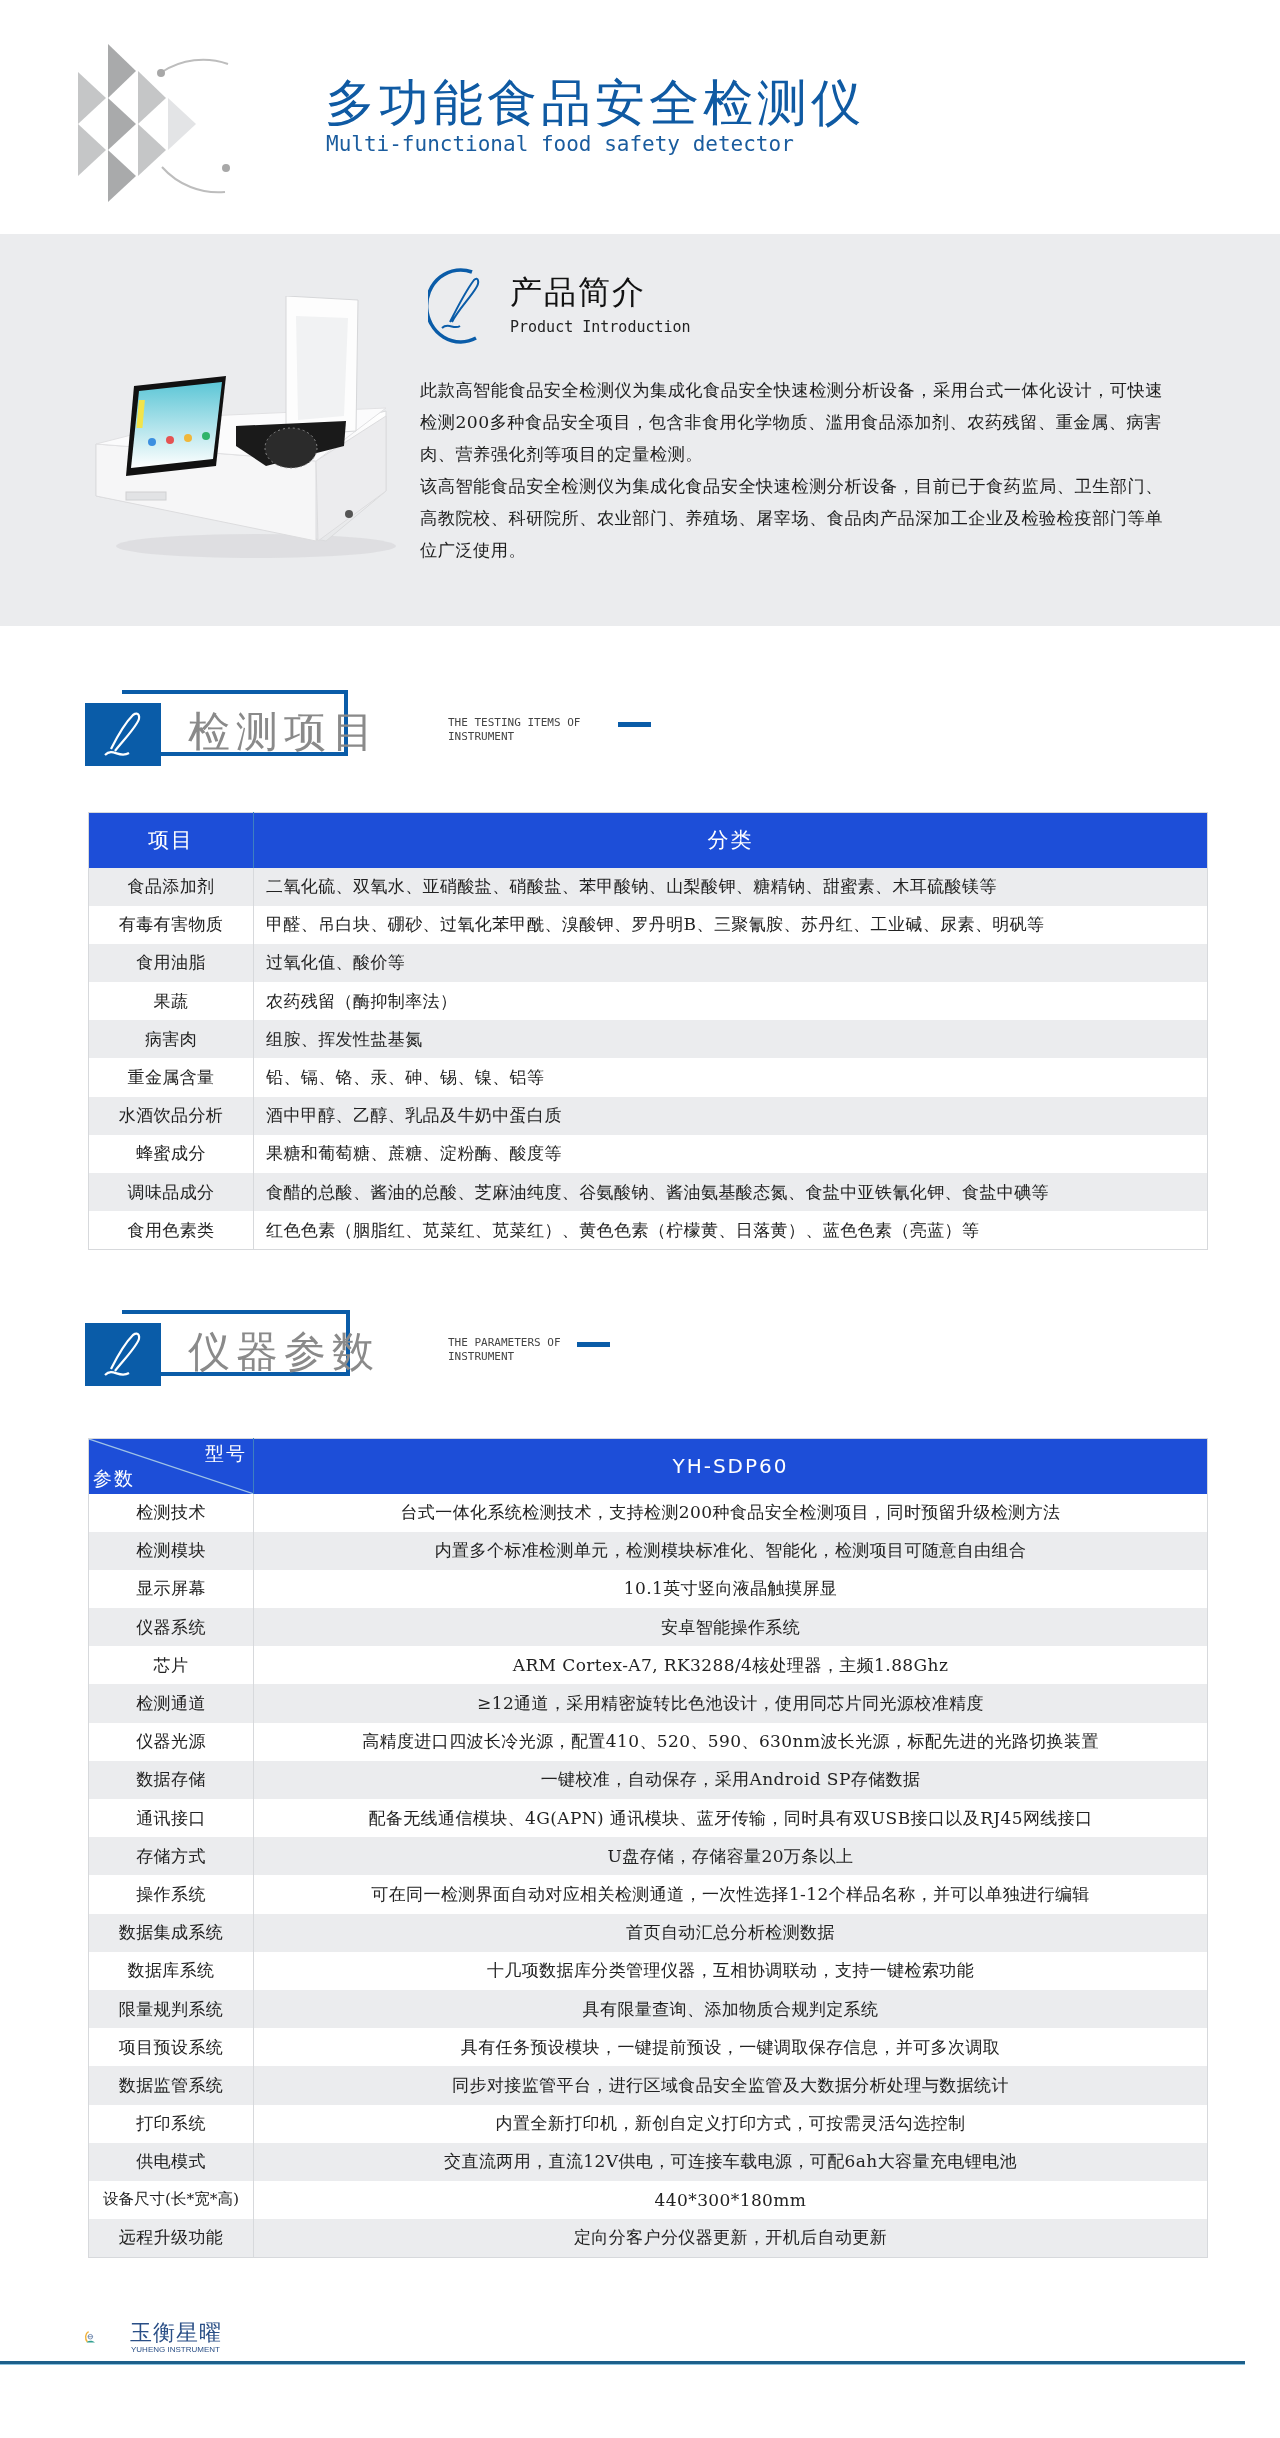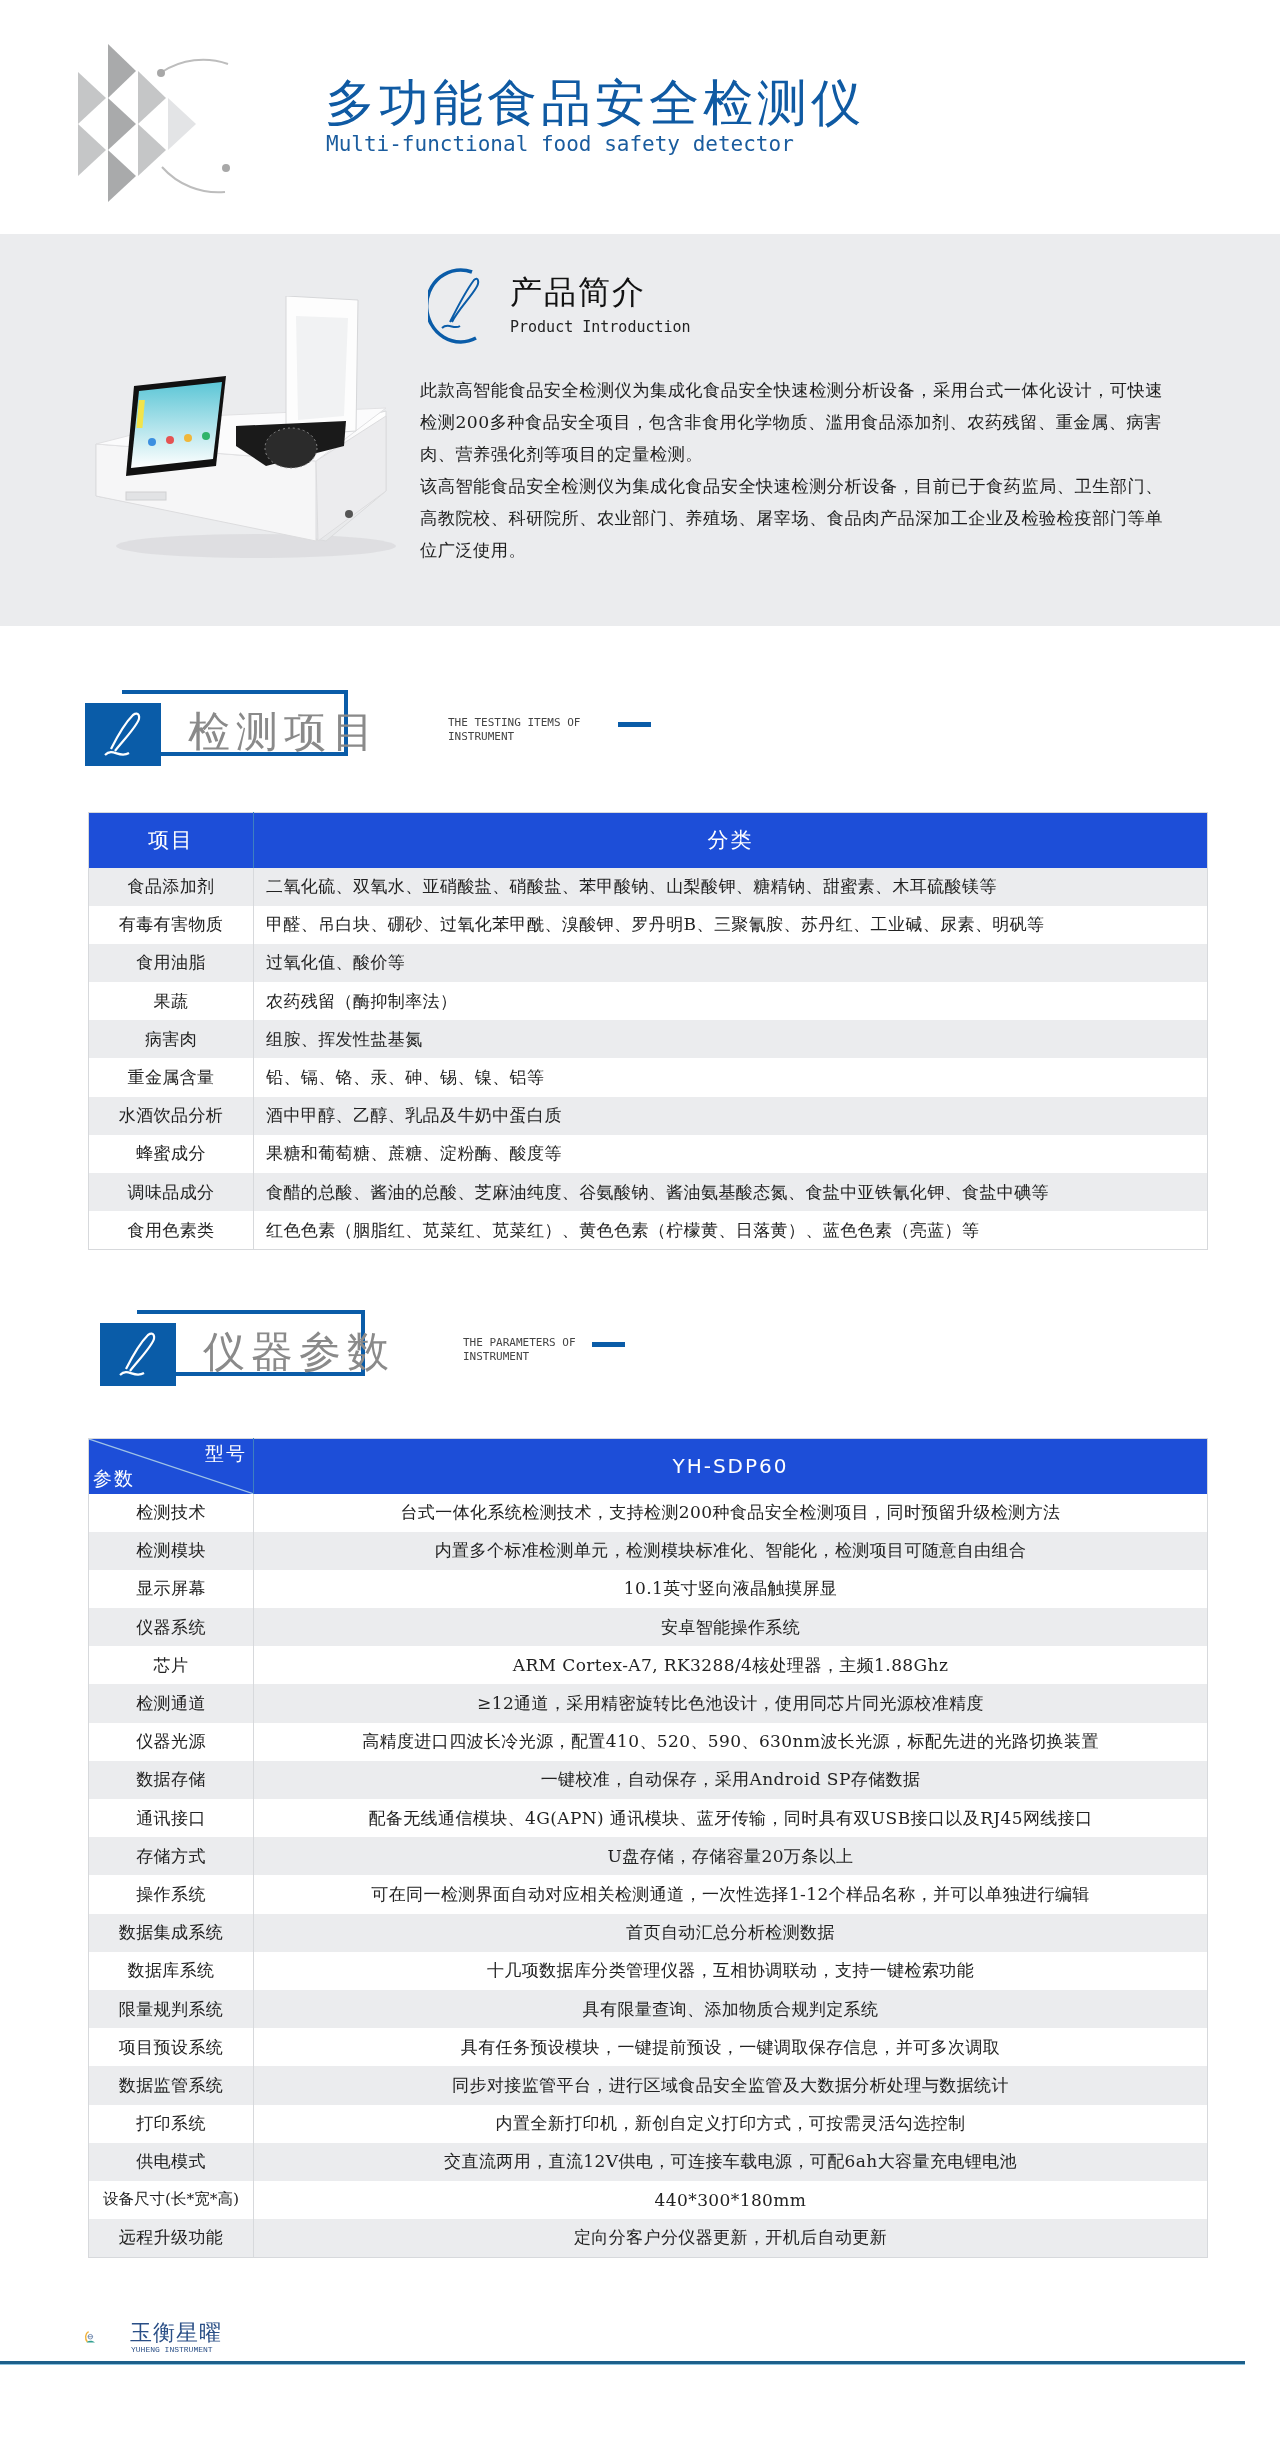--- a/index.html
+++ b/index.html
@@ -59,21 +59,21 @@
   .diag .ln { position: absolute; left: 0; top: 0; width: 165px; height: 55px; }
   .diag .tr { position: absolute; right: 6px; top: 2px; font-size: 19px; }
   .diag .bl { position: absolute; left: 4px; bottom: 2px; font-size: 19px; }
   .model { font-family: "DejaVu Sans", "Liberation Sans", sans-serif !important; font-size: 20px !important; }
 
   
   .foot-logo { position: absolute; left: 84px; top: 2314px; width: 160px; height: 46px; }
   .foot-name { position: absolute; left: 130px; top: 2318px; font-size: 22px; color: #2a4f86; letter-spacing: 1px;
     white-space: nowrap; }
   .foot-en { position: absolute; left: 131px; top: 2345px; font-size: 8px; color: #2a4f86;
-    font-family: Liberation Mono, monospace; white-space: nowrap; text-align: center; }
+    font-family: Liberation Sans, sans-serif; white-space: nowrap; text-align: center; }
   .foot-line { position: absolute; left: 0; top: 2361px; width: 1245px; height: 3px; background: #1d5f8a; }
   .foot-line2 { position: absolute; left: 0; top: 2364px; width: 1245px; height: 1px; background: #8cc3df; }
 </style>
 </head>
 <body>
 
 <div class="banner">
 
   <div>
     <div class="tri" style="left:79px;top:45px;border-width:0 0 0 0;"></div>
@@ -216,21 +216,21 @@
         <td class="k">调味品成分</td>
         <td class="v">食醋的总酸、酱油的总酸、芝麻油纯度、谷氨酸钠、酱油氨基酸态氮、食盐中亚铁氰化钾、食盐中碘等</td>
       </tr>
     <tr>
         <td class="k">食用色素类</td>
         <td class="v">红色色素（胭脂红、苋菜红、苋菜红）、黄色色素（柠檬黄、日落黄）、蓝色色素（亮蓝）等</td>
       </tr>
   </tbody>
 </table>
 
-<div class="sec" style="top:1290px;margin-left:15px;">
+<div class="sec" style="top:1290px;">
   <div class="dash" style="left:86px;width:34px;"></div>
   <div class="frame" style="width:228px;"></div>
   <div class="frame-left"></div>
   <div class="bluebox">
     <svg width="48" height="52" viewBox="0 0 48 52">
       <path d="M12,40 C18,28 26,14 34,6 C40,2 42,8 38,14 C32,24 22,34 16,42" fill="none" stroke="#fff" stroke-width="2.2"></path>
       <path d="M6,46 C14,38 20,50 30,44" fill="none" stroke="#fff" stroke-width="2.2"></path>
     </svg>
   </div>
   <div class="zh">仪器参数</div>

